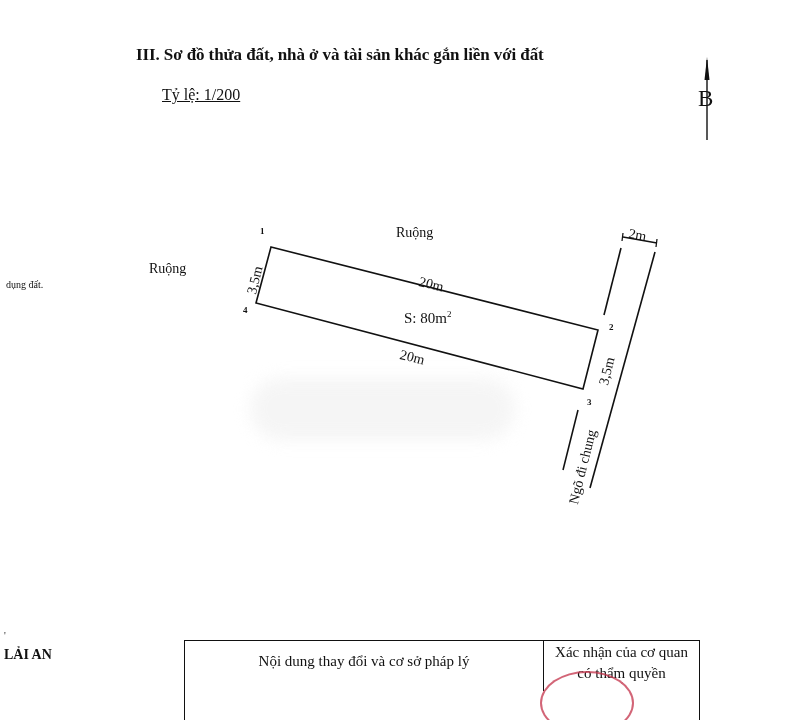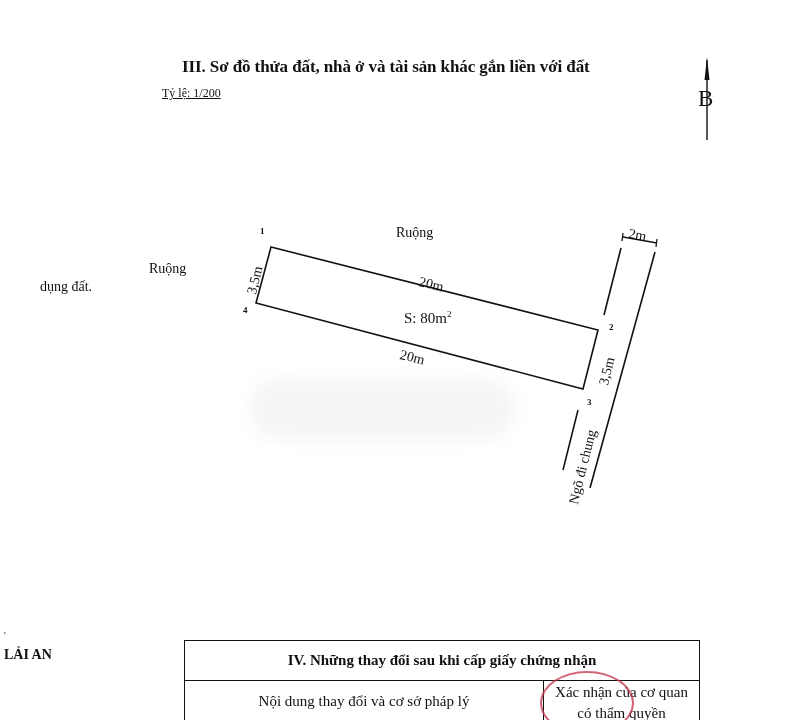--- a/index.html
+++ b/index.html
@@ -3,30 +3,30 @@
 <meta charset="utf-8">
 <style>
   html, body { margin: 0; padding: 0; }
   body {
     width: 786px; height: 720px; overflow: hidden; position: relative;
     background: #ffffff; color: #111111;
     font-family: "Liberation Serif", "DejaVu Serif", serif;
   }
   .abs { position: absolute; white-space: nowrap; }
   .section-title {
-    left: 136px; top: 57px; font-size: 17px; font-weight: bold; letter-spacing: -0.1px; margin-left: 46px;
+    left: 136px; top: 45px; font-size: 17px; font-weight: bold; letter-spacing: -0.1px;
   }
   .scale {
-    left: 162px; top: 86px; font-size: 12px; text-decoration: underline;
+    left: 162px; top: 86px; font-size: 16px; text-decoration: underline;
     font-weight: 500;
   }
   .north-letter {
     left: 698px; top: 86px; font-size: 23px; font-family: "Liberation Serif", serif;
   }
-  .left-cut { left: 6px; top: 279px; font-size: 14px; margin-left: 34px; }
+  .left-cut { left: 6px; top: 279px; font-size: 10px; }
   .lbl { font-size: 14px; }
   .small-num { font-size: 9px; font-weight: bold; }
   .lai-an { left: 4px; top: 647px; font-size: 14px; font-weight: bold; }
   .tick-mark { left: 4px; top: 630px; font-size: 10px; }
   svg.plot { position: absolute; left: 0; top: 0; }
   .smudge {
     position: absolute; left: 250px; top: 378px; width: 265px; height: 62px;
     background: #f3f3f3; border-radius: 40px; filter: blur(8px); opacity: 0.8;
   }
   .table {
@@ -100,21 +100,20 @@
 <div class="abs lbl" style="left:404px; top:309px; font-size:15px;"><span>S: 80m</span><sup style="font-size:9px;">2</sup></div>
 
 <div class="abs lbl" style="left:630px; top:226px; transform:rotate(10deg); transform-origin:left top;">2m</div>
 <div class="abs lbl" style="left:566px; top:502px; transform:rotate(-76deg); transform-origin:left top;">Ngõ đi chung</div>
 
 <div class="abs left-cut">dụng đất.</div>
 <div class="abs tick-mark">'</div>
 <div class="abs lai-an">LẢI AN</div>
 
 <div class="table">
-  <div class="head">IV. Những thay đổi sau khi cấp giấy chứng nhận</div>
   <div class="row">
     <div class="c1">Nội dung thay đổi và cơ sở pháp lý</div>
     <div class="c2">
       <span style="white-space:normal; display:block; padding:0 4px;">Xác nhận của cơ quan có thẩm quyền</span>
     </div>
   </div>
   <div class="stamp"></div>
 </div>
 
 </body></html>

